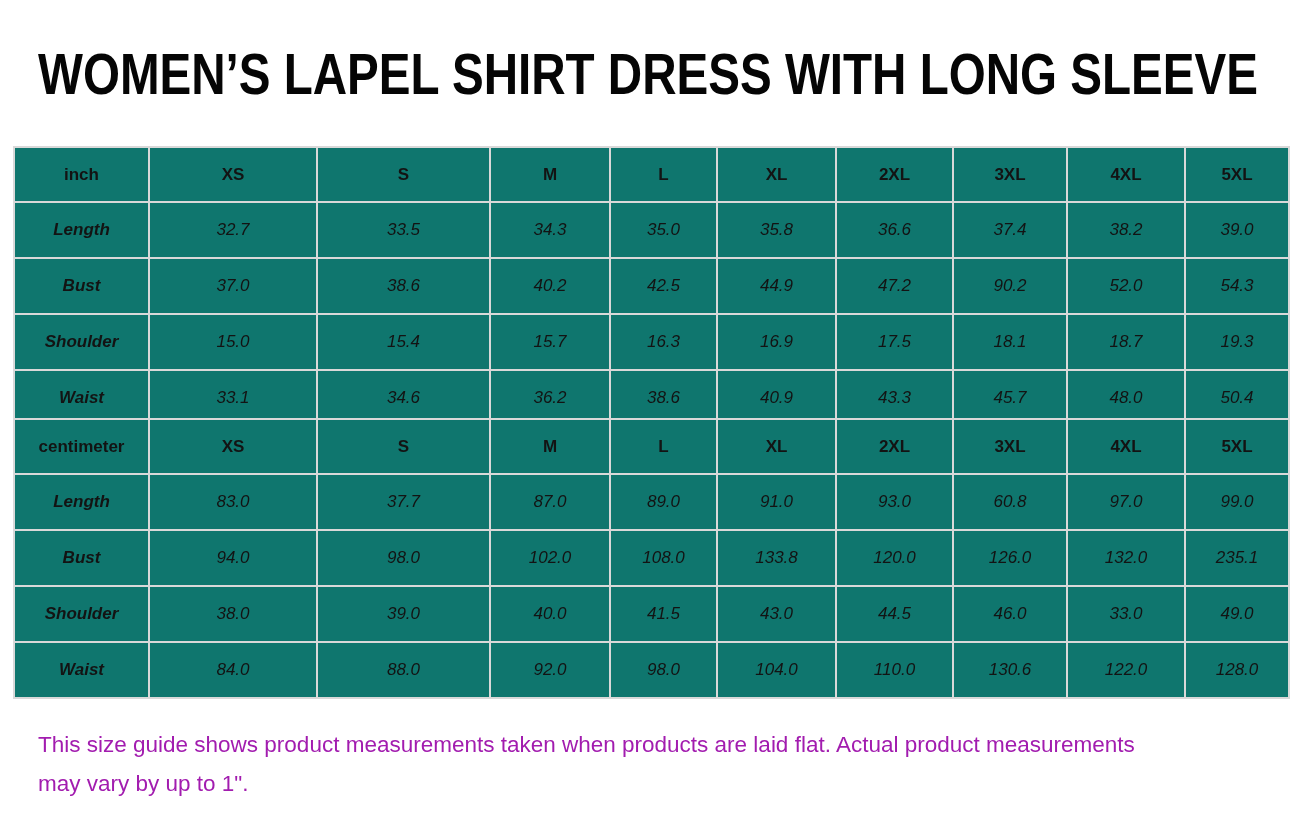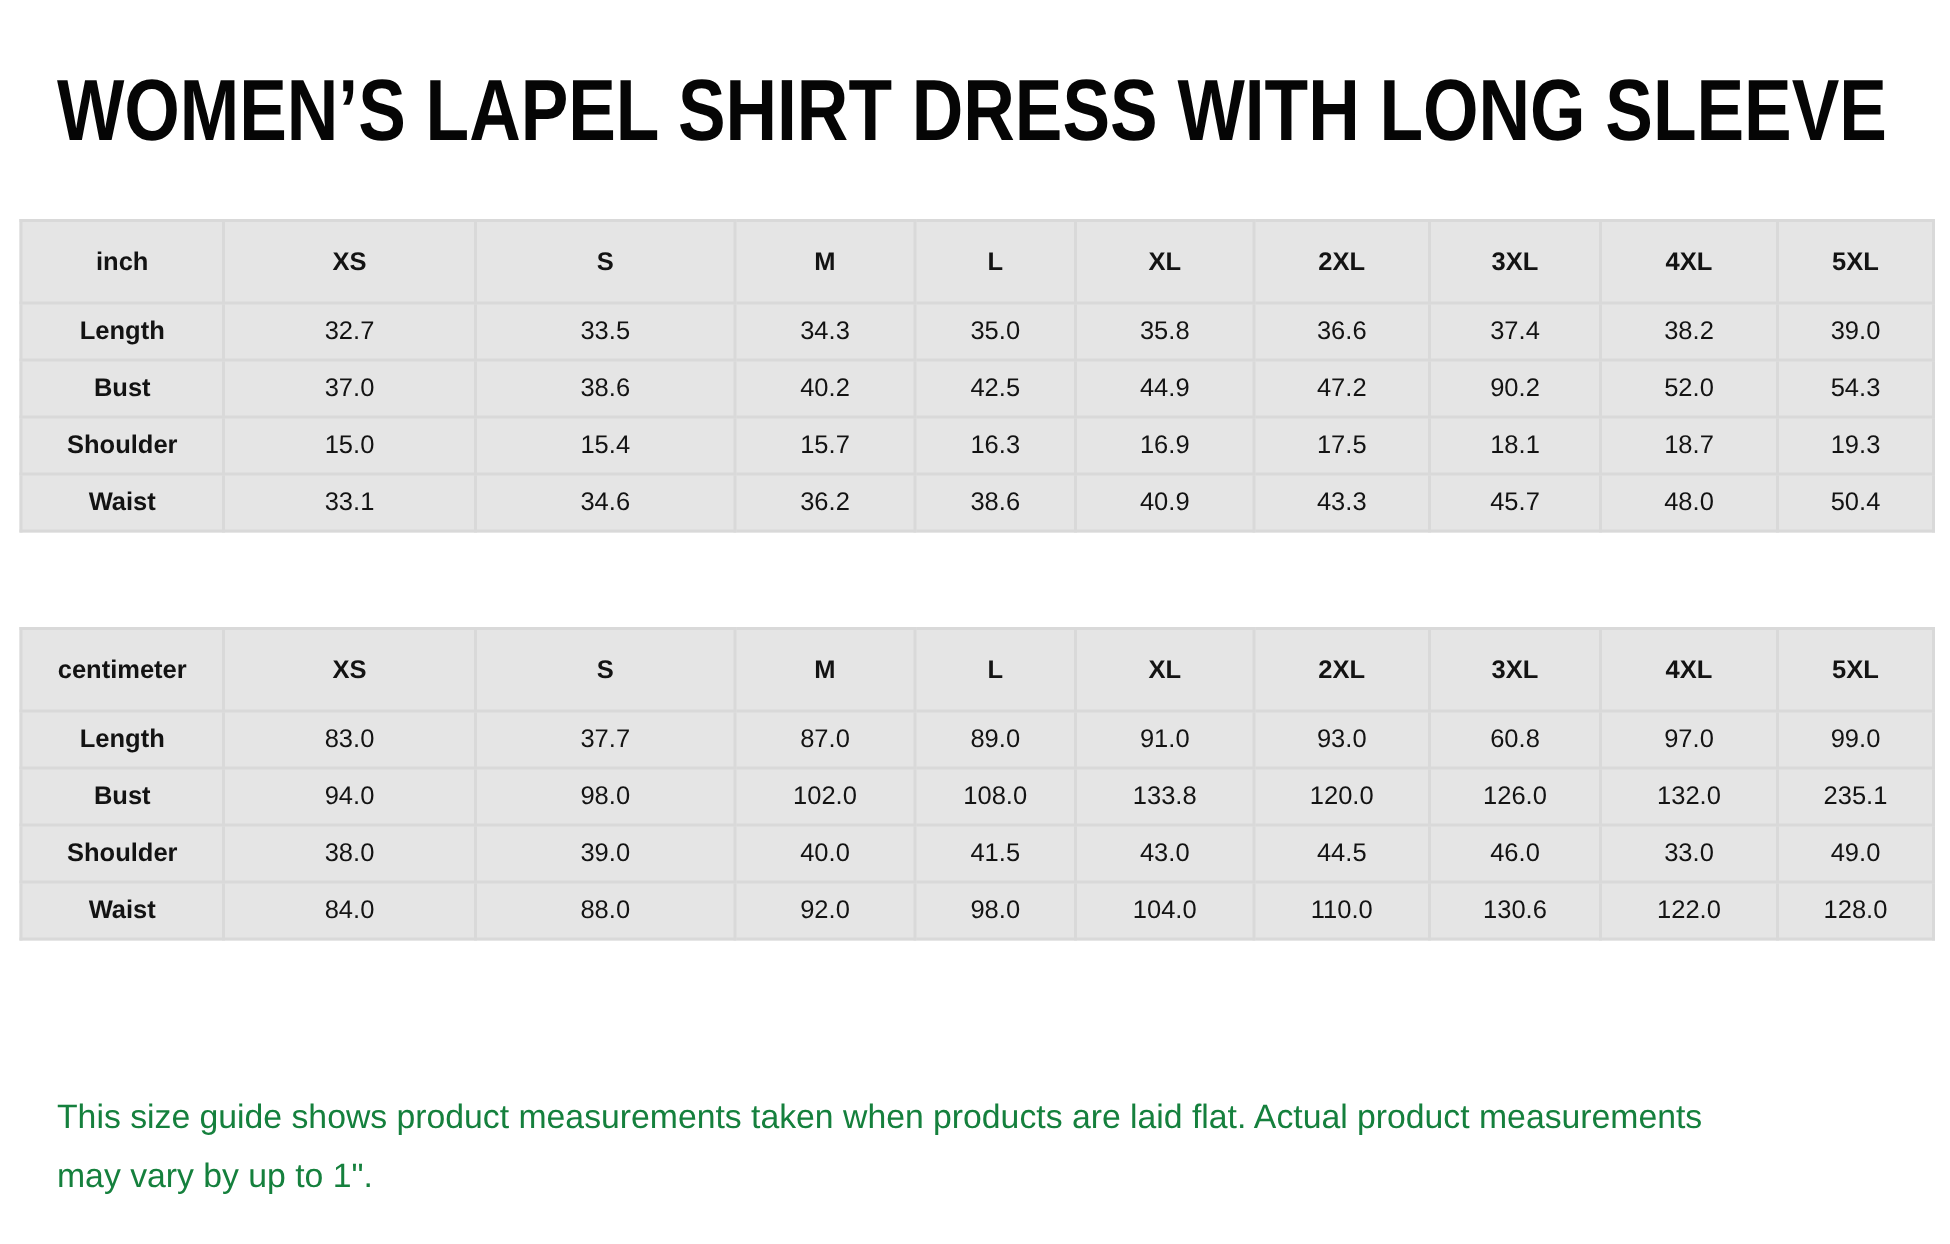--- a/index.html
+++ b/index.html
@@ -23,21 +23,21 @@
     color: #050505;
     transform: scaleX(0.82);
     transform-origin: 0 0;
   }
   table.size-table {
     position: absolute;
     left: 13px;
     width: 1275px;
     border-collapse: collapse;
     table-layout: fixed;
-    background: #e5e5e5;
+    background: #0f766e;
   }
   #table-inch { top: 146px; }
   #table-cm   { top: 406px; margin-top: 12px; }
   .size-table col.c0 { width: 135px; }
   .size-table col.c1 { width: 168px; }
   .size-table col.c2 { width: 173px; }
   .size-table col.c3 { width: 120px; }
   .size-table col.c4 { width: 107px; }
   .size-table col.c5 { width: 119px; }
   .size-table col.c6 { width: 117px; }
@@ -48,30 +48,30 @@
     border: 2px solid #d9d9d9;
     text-align: center;
     vertical-align: middle;
     font-size: 17px;
     padding: 0;
     color: #131313;
   }
   .size-table th { font-weight: bold; }
   .size-table td { font-weight: normal; }
   .size-table thead tr { height: 55px; }
-  .size-table tbody tr { height: 38px; }
+  .size-table tbody tr { height: 56px; font-style: italic; }
   .size-note {
     position: absolute;
     top: 725px; left: 38px;
     width: 1100px;
     margin: 0;
     font-size: 22.5px;
     line-height: 39px;
     font-weight: normal;
-    color: #15803d;
+    color: #a21caf;
   }
 </style>
 </head>
 <body>
 
 <h1 class="page-title">WOMEN’S LAPEL SHIRT DRESS WITH LONG SLEEVE</h1>
 
 <table class="size-table" id="table-inch">
   <colgroup>
     <col class="c0">

